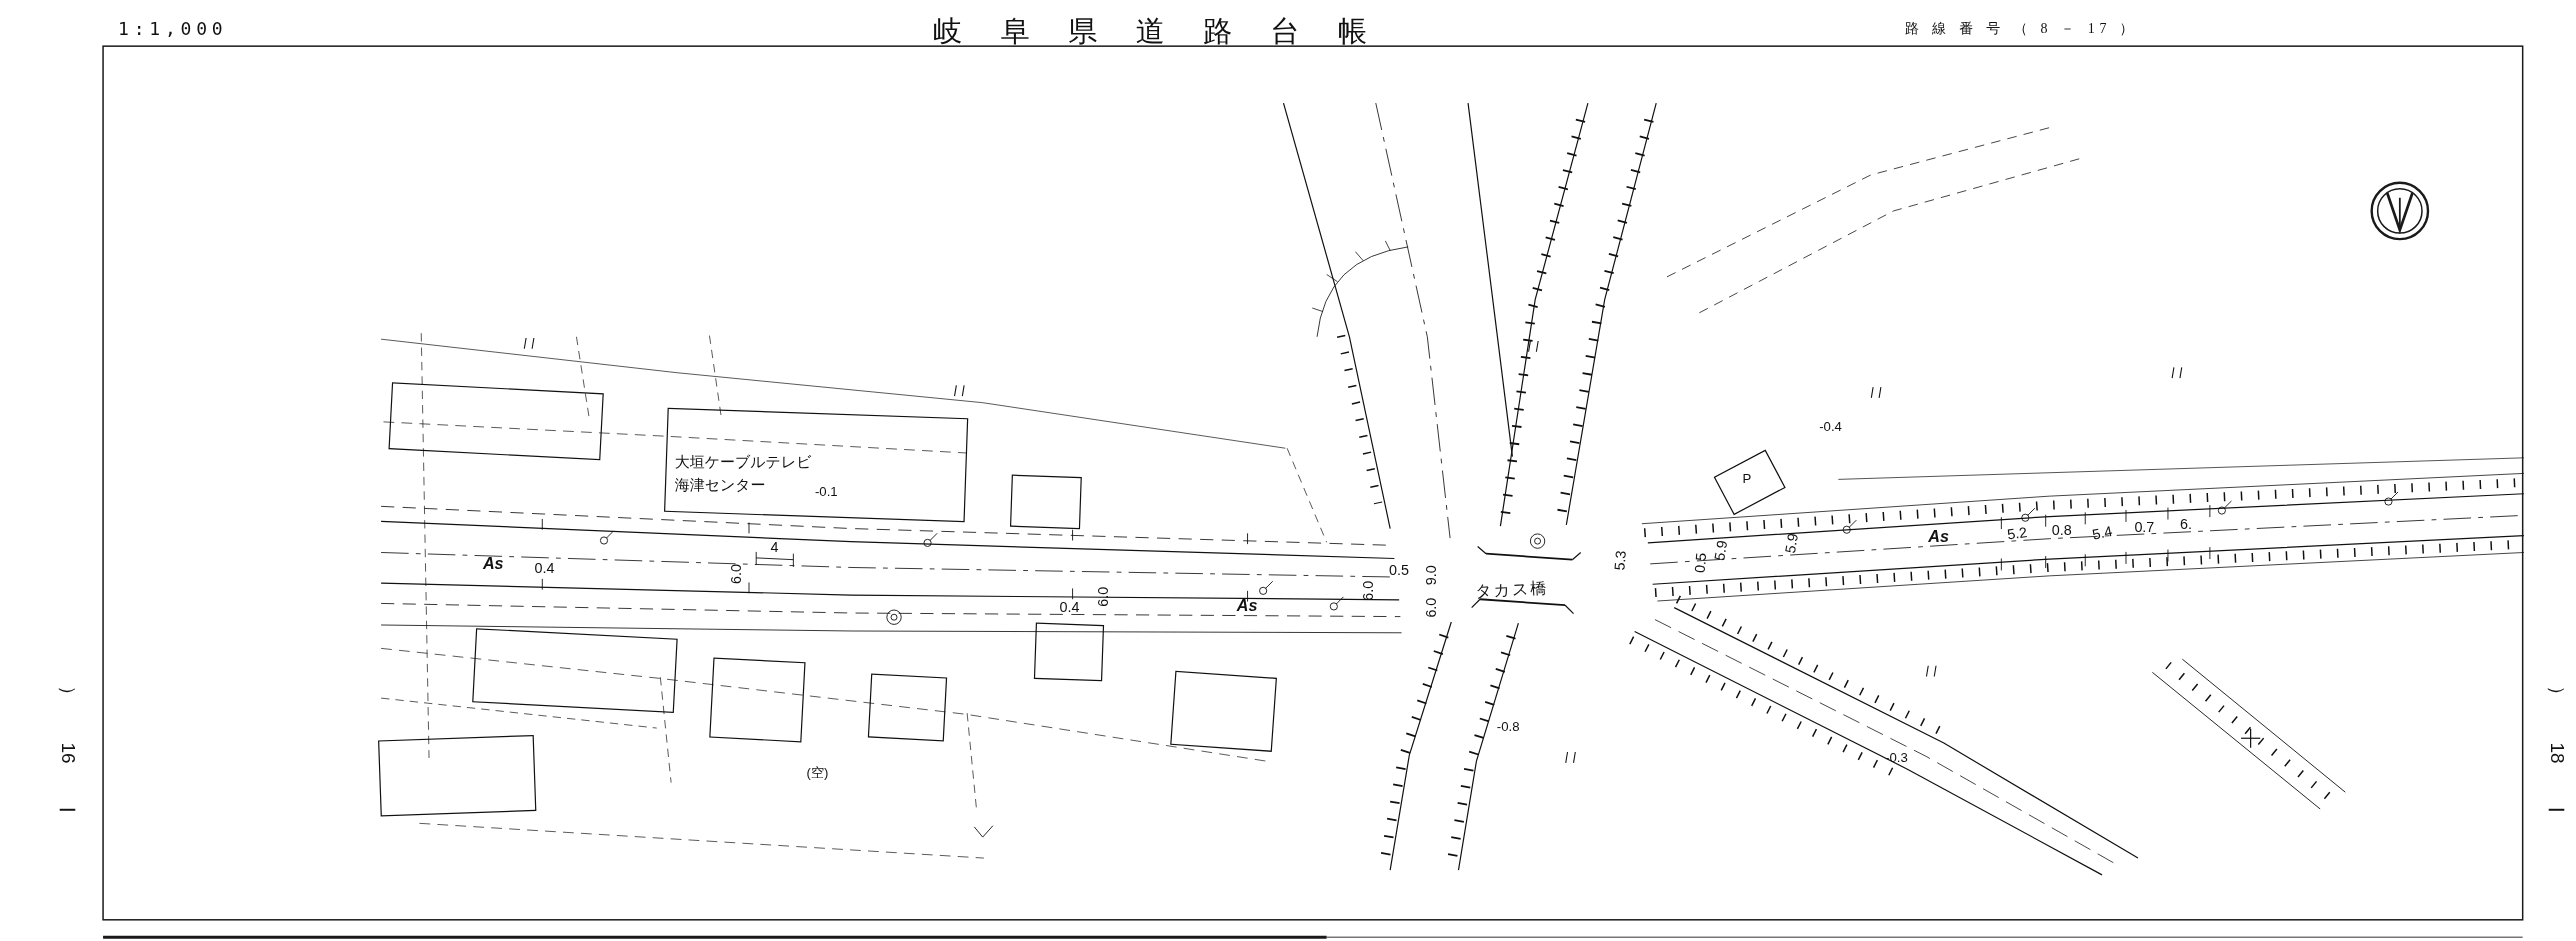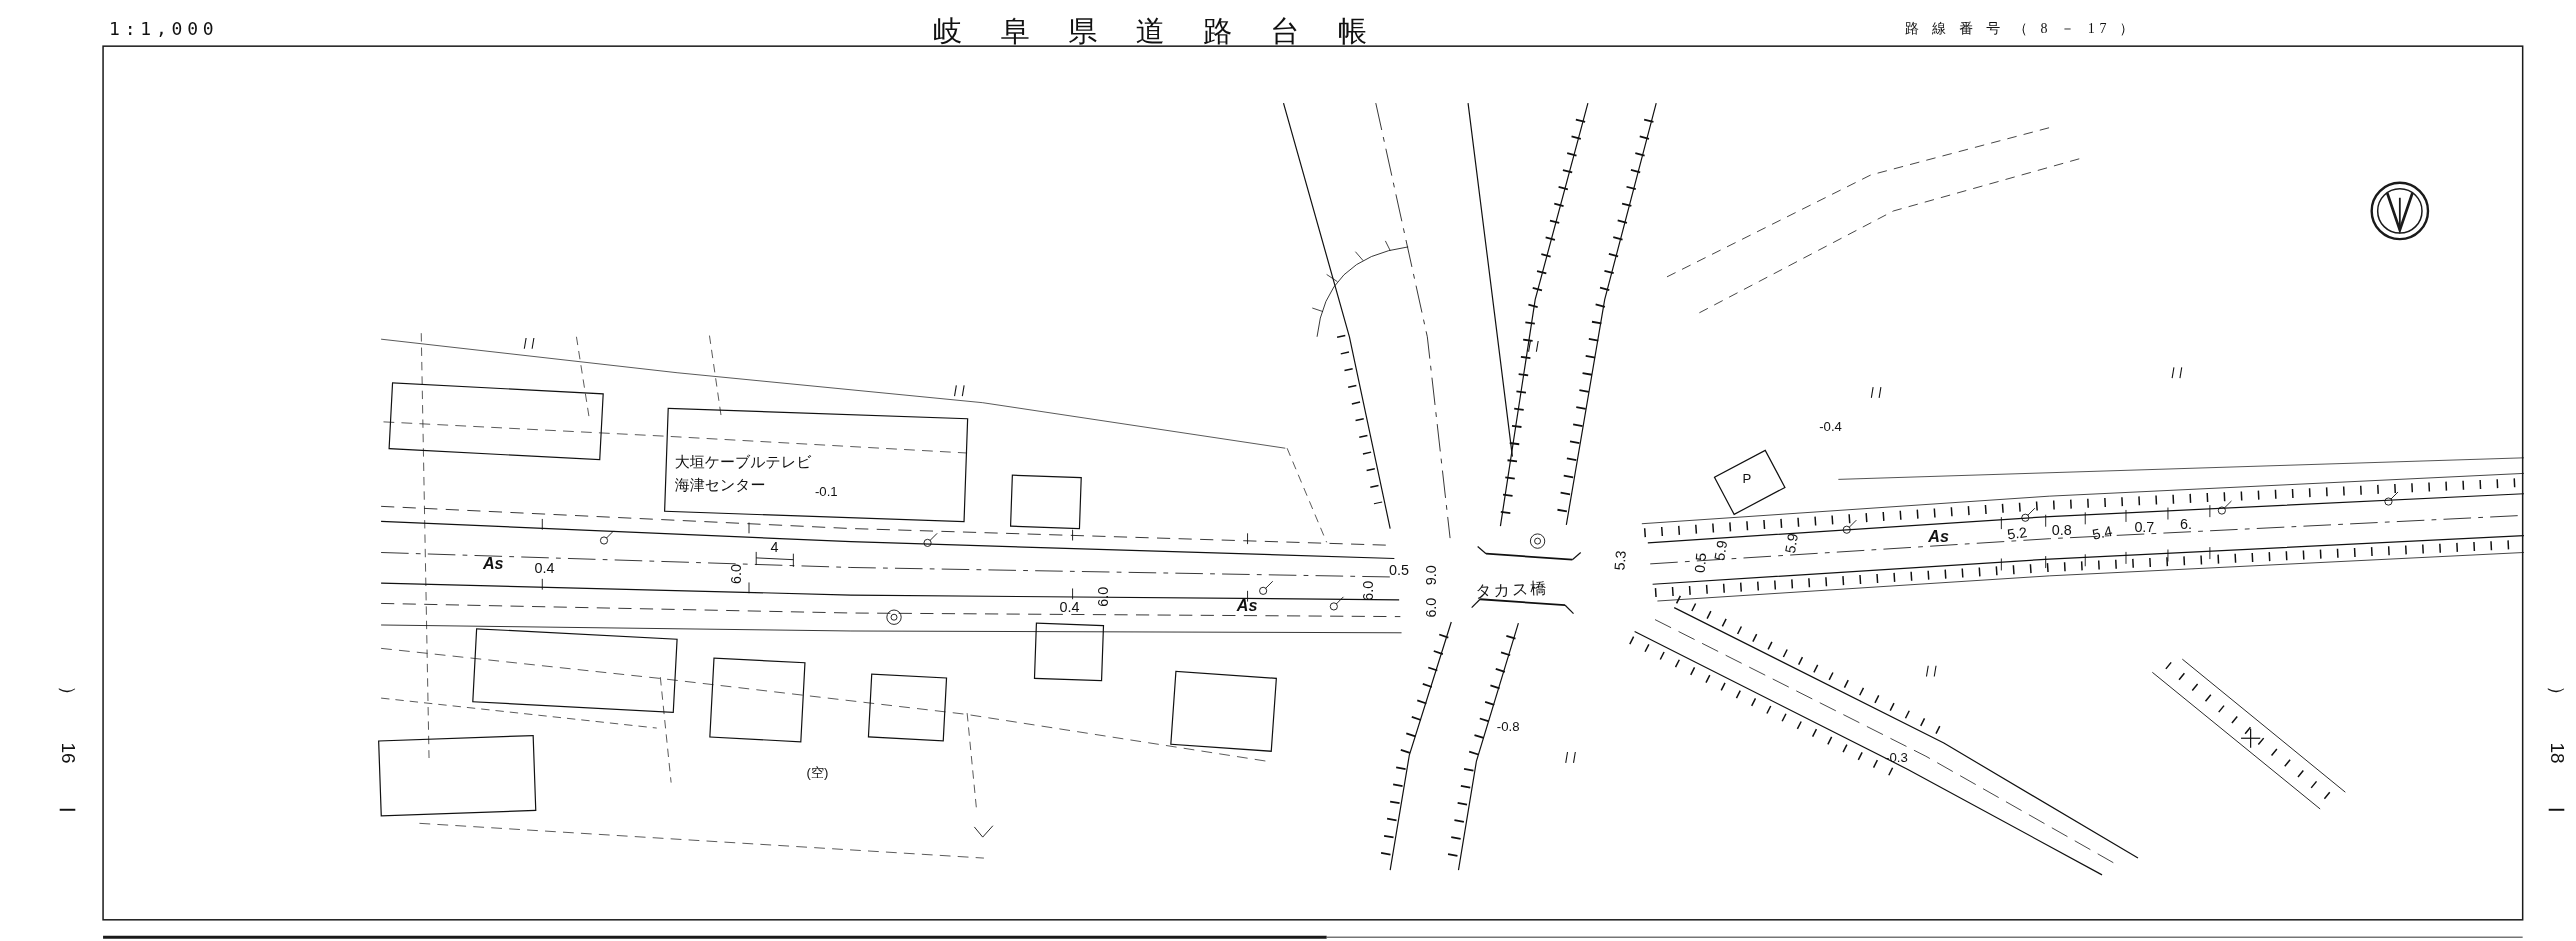--- a/index.html
+++ b/index.html
@@ -1,18 +1,18 @@
 <!DOCTYPE html>
 <html style="font-size:9.6px"><head>
 <meta charset="utf-8">
 <style>
   html,body{margin:0;padding:0;background:#ffffff;}
   body{width:2576px;height:942px;position:relative;overflow:hidden;
        font-family:"Liberation Sans","DejaVu Sans",sans-serif;color:#111;}
-  .scale{position:absolute;left:109px;top:18px;font-size:18px;letter-spacing:4.8px;
+  .scale{position:absolute;left:118px;top:18px;font-size:18px;letter-spacing:4.8px;
          font-family:"DejaVu Sans Mono","Liberation Mono",monospace;}
   .title{position:absolute;left:0;top:12px;width:2316px;text-align:center;
          font-size:29px;letter-spacing:15.6px;font-family:"Liberation Serif","DejaVu Serif",serif;}
   .route{position:absolute;left:1905px;top:20.4px;font-size:14px;letter-spacing:4.8px;
          font-family:"Liberation Serif","DejaVu Serif",serif;}
   .sheet-ref{position:absolute;width:31px;display:flex;flex-direction:column;
              align-items:center;gap:34px;font-size:19px;}
   .sheet-ref.left{left:52px;top:682px;}
   .sheet-ref.right{left:2541px;top:682px;}
   .sheet-ref .rot{display:inline-block;transform:rotate(90deg);}

